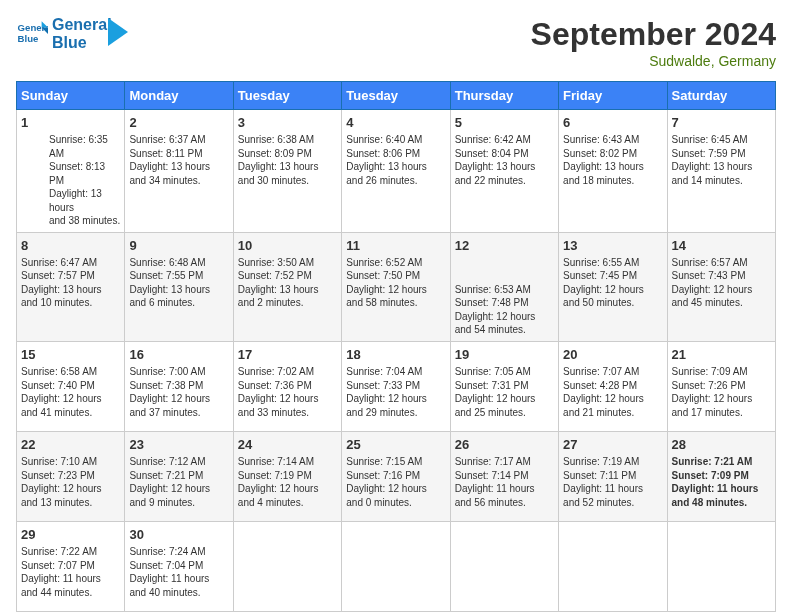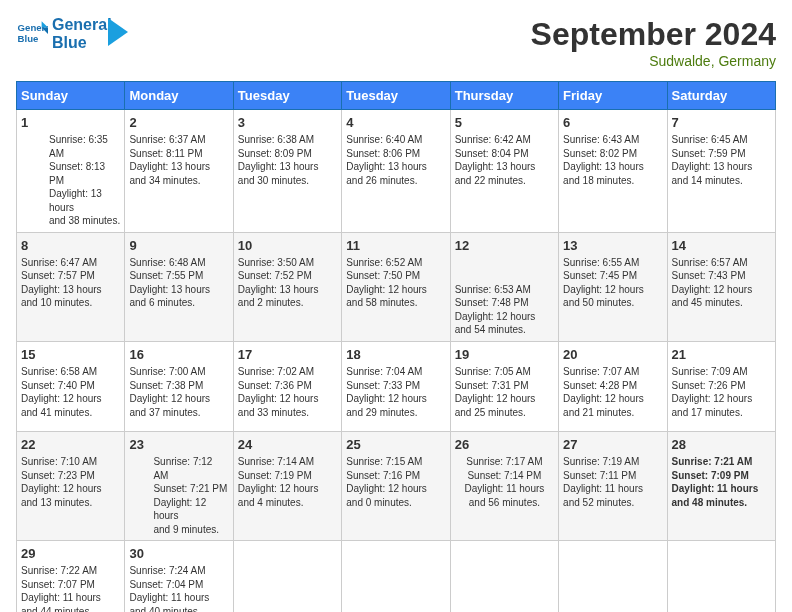--- a/index.html
+++ b/index.html
@@ -277,42 +277,42 @@
       <tr>
         <td>
           <span class="day-num">22</span>
           <div class="cell-content" style="white-space: pre-line;">Sunrise: 7:10 AM
 Sunset: 7:23 PM
 Daylight: 12 hours
 and 13 minutes.</div>
         </td>
         <td>
           <span class="day-num">23</span>
-          <div class="cell-content" style="white-space: pre-line; margin-left: 24px;">Sunrise: 7:12 AM
+          <div class="cell-content" style="white-space: pre-line;">Sunrise: 7:12 AM
 Sunset: 7:21 PM
 Daylight: 12 hours
 and 9 minutes.</div>
         </td>
         <td>
           <span class="day-num">24</span>
           <div class="cell-content" style="white-space: pre-line;">Sunrise: 7:14 AM
 Sunset: 7:19 PM
 Daylight: 12 hours
 and 4 minutes.</div>
         </td>
         <td>
           <span class="day-num">25</span>
           <div class="cell-content" style="white-space: pre-line;">Sunrise: 7:15 AM
 Sunset: 7:16 PM
 Daylight: 12 hours
 and 0 minutes.</div>
         </td>
         <td>
           <span class="day-num">26</span>
-          <div class="cell-content" style="white-space: pre-line; text-align: center;">Sunrise: 7:17 AM
+          <div class="cell-content" style="white-space: pre-line;">Sunrise: 7:17 AM
 Sunset: 7:14 PM
 Daylight: 11 hours
 and 56 minutes.</div>
         </td>
         <td>
           <span class="day-num">27</span>
           <div class="cell-content" style="white-space: pre-line;">Sunrise: 7:19 AM
 Sunset: 7:11 PM
 Daylight: 11 hours
 and 52 minutes.</div>

